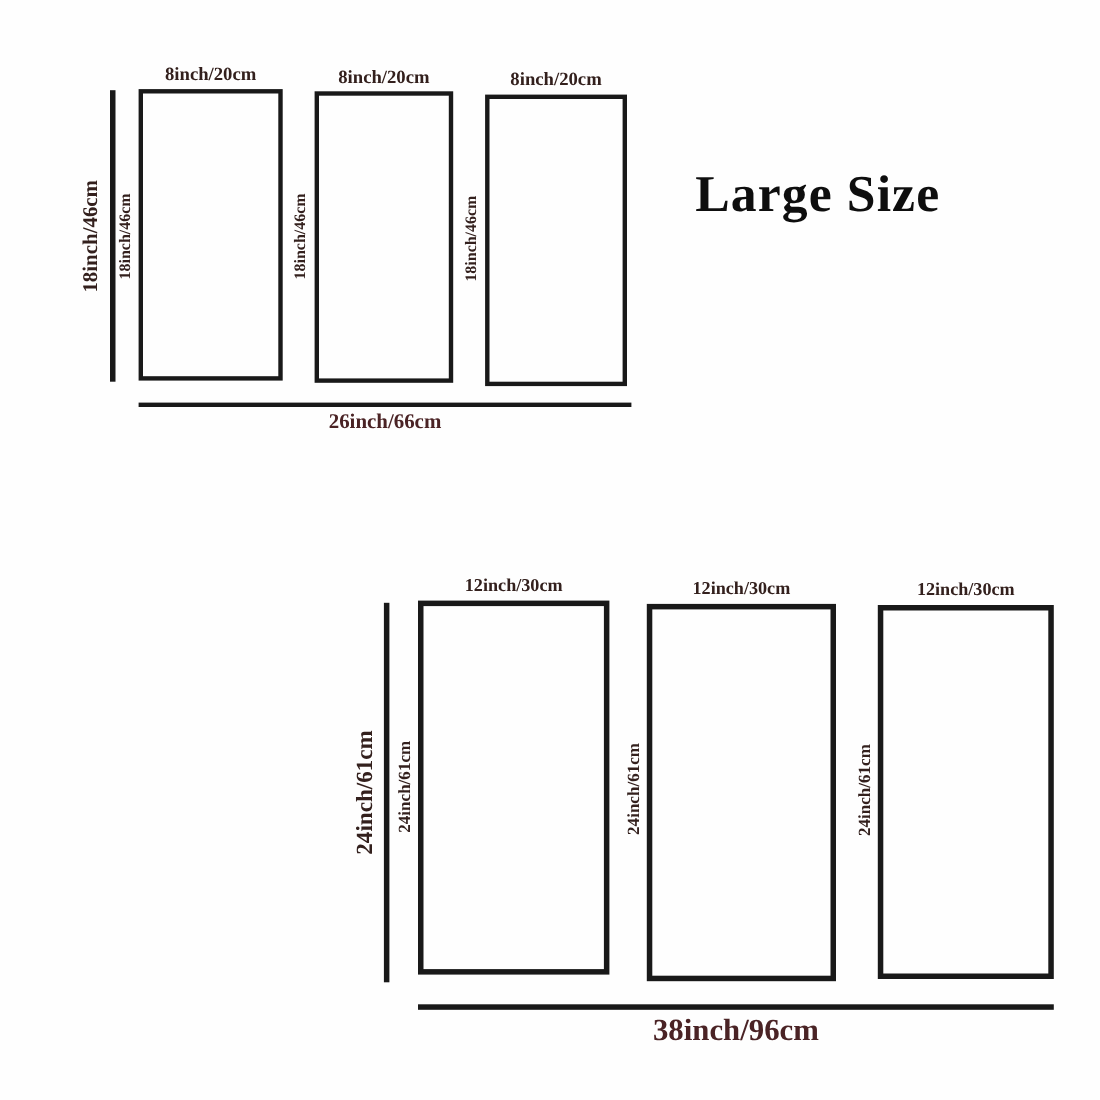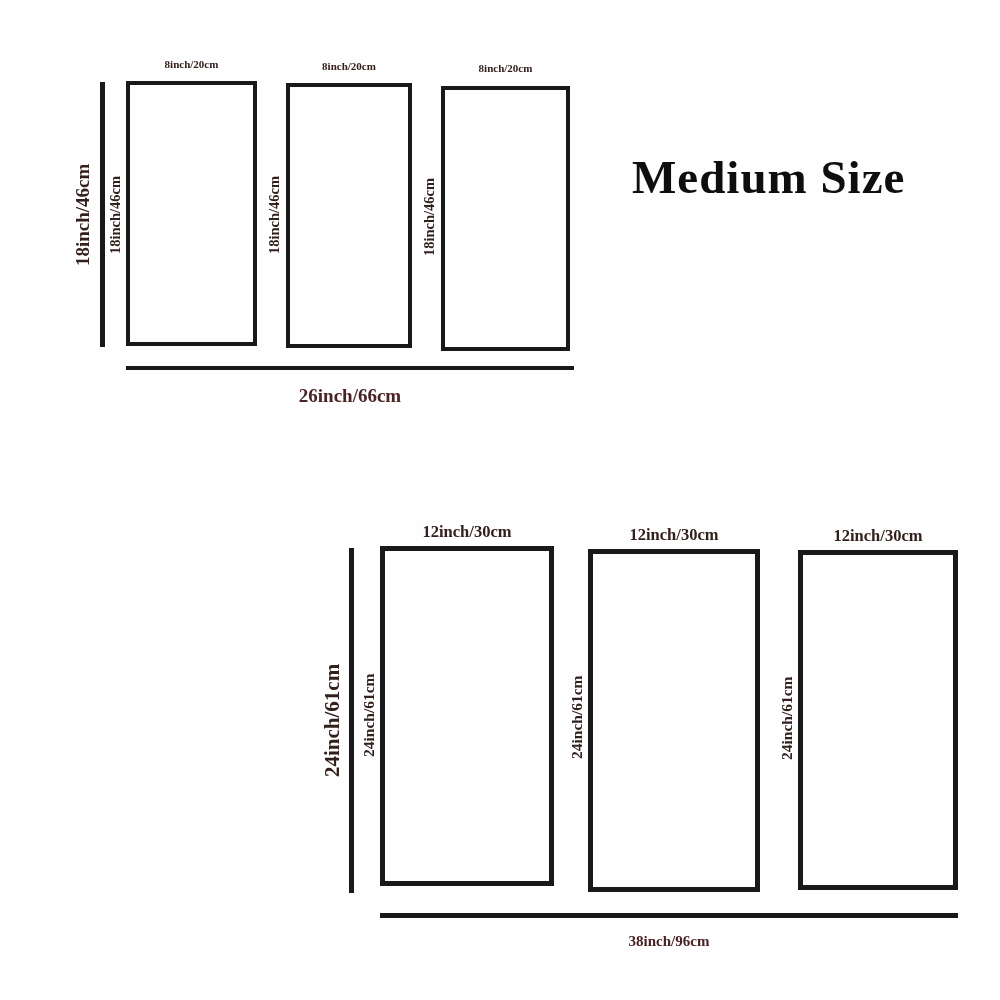--- a/index.html
+++ b/index.html
@@ -21,54 +21,54 @@
   .vline{position:absolute;background:#191919;}
   .hline{position:absolute;background:#191919;}
   
   .hlabel{
     position:absolute;
     text-align:center;
     font-weight:bold;
     color:#33201d;
     white-space:nowrap;
   }
-  .hlabel.total{color:#4a2325;margin-top:12px;}
+  .hlabel.total{color:#4a2325;}
   
   .vlabel{
     position:absolute;
     display:flex;align-items:center;justify-content:center;
     writing-mode:vertical-rl;
     transform:rotate(180deg);
     font-weight:bold;
     color:#33201d;
     white-space:nowrap;
   }
   
   .section-title{
     position:absolute;
     font-weight:bold;
     color:#0e0e0e;
     white-space:nowrap;
     letter-spacing:1px;
   }
-  .fs15{font-size:11px;}
+  .fs15{font-size:17px;}
   .fs145{font-size:14.5px;}
   .fs165{font-size:16.5px;}
   .fs155{font-size:15.5px;}
   .fs19{font-size:19px;}
   .fs21{font-size:21px;}
-  .fs215{font-size:15px;}
+  .fs215{font-size:28px;}
   .fs47{font-size:47px;}
 </style>
 </head>
 <body>
 
 <div class="abs" style="left:0;top:0;width:1000px;height:440px;">
 
-  <div class="section-title fs47" style="left:632px;top:150px;">Medium Size</div>
+  <div class="section-title fs47" style="left:632px;top:150px;">Large Size</div>
 
   <div class="vline" style="left:100px;top:82px;width:5px;height:265px;"></div>
   <div class="vlabel fs19" style="left:68px;top:82px;width:30px;height:265px;">18inch/46cm</div>
 
   <div class="hlabel fs15" style="left:126px;top:58px;width:131px;">8inch/20cm</div>
   <div class="vlabel fs145" style="left:105px;top:95px;width:20px;height:240px;">18inch/46cm</div>
   <div class="panel" style="left:126px;top:81px;width:131px;height:265px;"></div>
 
   <div class="hlabel fs15" style="left:286px;top:60px;width:126px;">8inch/20cm</div>
   <div class="vlabel fs145" style="left:264px;top:95px;width:20px;height:240px;">18inch/46cm</div>

